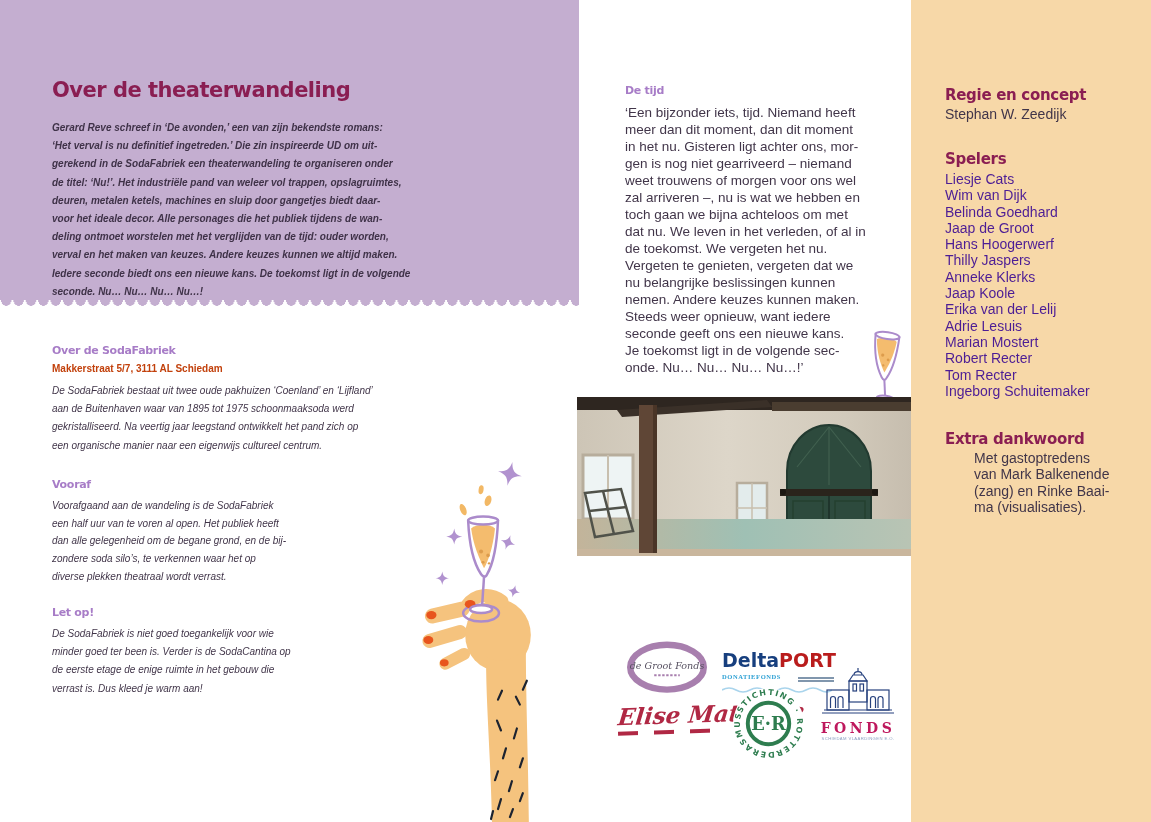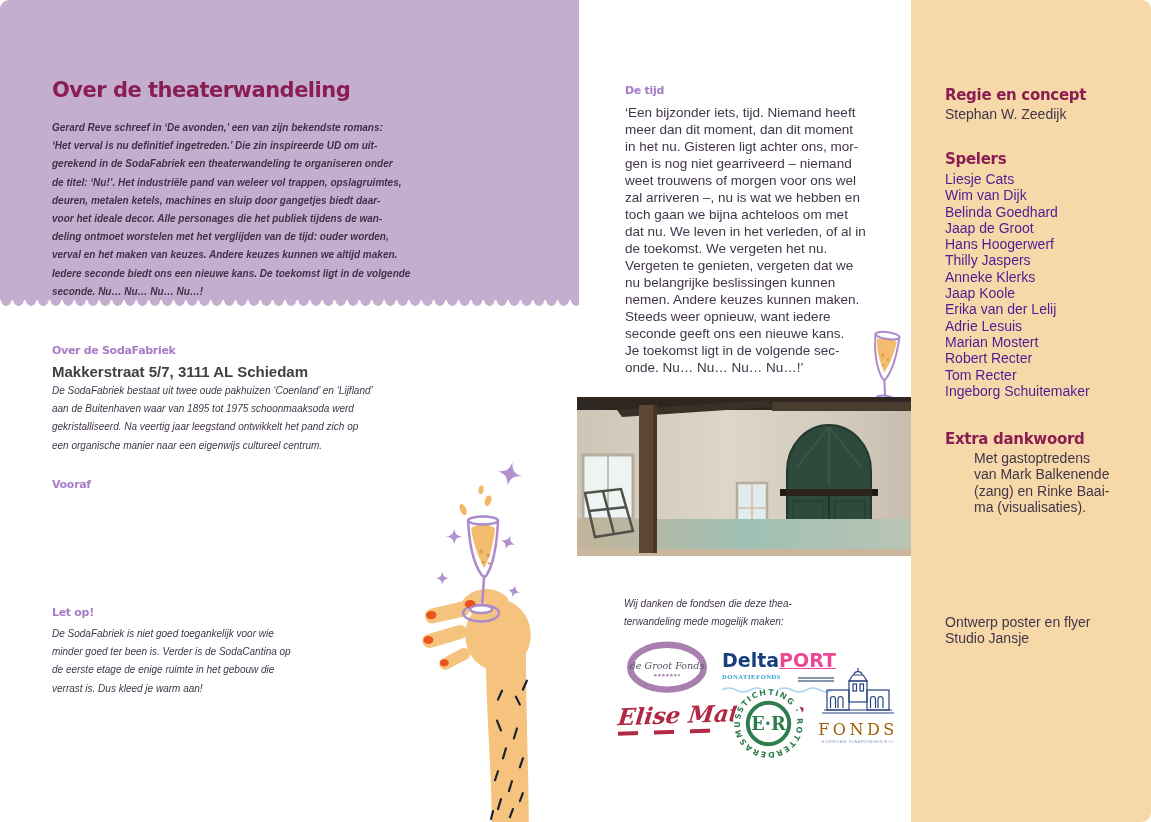--- a/index.html
+++ b/index.html
@@ -1,54 +1,54 @@
 <!DOCTYPE html>
 <html><head>
 <meta charset="utf-8">
 <style>
   html,body{margin:0;padding:0;background:#ffffff;}
   .page{position:relative;width:1151px;height:822px;background:#ffffff;overflow:hidden;
-        font-family:"Liberation Sans",sans-serif;color:#413549;border-radius:9px;}
+        font-family:"Liberation Sans",sans-serif;color:#413549;}
   .abs{position:absolute;}
   
   .panel-purple{left:0;top:0;width:579px;height:300px;background:#c4aed0;}
   .panel-purple::after{content:"";position:absolute;top:100%;left:0;width:100%;height:9px;
         background-image:radial-gradient(8px 9px at 50% 0px,#c4aed0 62%,rgba(0,0,0,0) 66%);
         background-size:12.4px 9px;background-repeat:repeat-x;}
   .panel-tan{left:911px;top:0;width:240px;height:822px;background:#f7d8a8;}
   
   .h-title{font-family:"DejaVu Sans",sans-serif;font-weight:bold;font-size:21px;
         letter-spacing:-0.5px;color:#8a1e52;}
   .h-lilac{font-family:"DejaVu Sans",sans-serif;font-weight:bold;font-size:11px;
         letter-spacing:-0.3px;color:#a77cc7;}
   .h-maroon{font-family:"DejaVu Sans",sans-serif;font-weight:bold;font-size:15px;
         letter-spacing:-0.3px;color:#8a1e52;}
   
   .txt{font-size:10px;line-height:18.2px;white-space:pre-line;color:#413549;font-style:italic;}
   .txt-sm{font-size:13.5px;line-height:17px;white-space:pre-line;color:#413549;}
   .txt-col{font-size:14px;line-height:16.3px;white-space:pre-line;color:#413549;}
-  .bold-line{font-size:15px;font-weight:bold;color:#404040;}
+  .bold-line{font-size:10px;font-weight:bold;color:#c2410c;}
   .names span{display:block;font-size:14px;line-height:16.3px;color:#4c1d95;}
   
   .dp-row{font-family:"DejaVu Sans",sans-serif;font-weight:bold;font-size:19px;line-height:19px;}
   .dp-dark{color:#173f7e;}
-  .dp-light{color:#ec4899;text-decoration:underline;}
+  .dp-light{color:#b91c1c;}
   .dp-sub{display:block;font-family:Liberation Serif, serif;font-weight:bold;
         font-size:6.5px;letter-spacing:0.6px;color:#2ca0d4;margin-top:3px;}
   .dp-fine{position:absolute;right:0;top:26px;width:36px;}
   .dp-fine i{display:block;height:1.5px;background:#8096ad;margin-bottom:1.5px;}
   
   .elise{font-family:"DejaVu Serif",serif;font-style:italic;font-weight:bold;
         font-size:23px;color:#b02844;transform:rotate(-2deg) skewX(-8deg);}
   .elise-dash{margin-top:3px;height:4px;width:104px;
         background:repeating-linear-gradient(90deg,#b02844 0 20px,transparent 20px 36px);
         transform:rotate(-2deg);}
   
-  .fonds-title{font-family:"DejaVu Serif",serif;font-size:16px;letter-spacing:3.5px;
-        color:#a16207;font-weight:normal;}
+  .fonds-title{font-family:"DejaVu Serif",serif;font-size:14px;letter-spacing:3.5px;
+        color:#be185d;font-weight:bold;}
   .fonds-sub{font-size:4.2px;letter-spacing:0.4px;color:#8b9fc0;}
 </style>
 </head>
 <body>
 
 <div class="page">
 
   <div class="abs panel-purple"></div>
   <div class="abs h-title" style="left:52px;top:78px;">Over de theaterwandeling</div>
   <div class="abs txt" style="left:52px;top:119px;width:515px;font-weight:bold;color:#3f3248;">Gerard Reve schreef in ‘De avonden,’ een van zijn bekendste romans:
@@ -63,20 +63,25 @@
 seconde. Nu… Nu… Nu… Nu…!</div>
 
   <div class="abs h-lilac" style="left:52px;top:344px;">Over de SodaFabriek</div>
   <div class="abs bold-line" style="left:52px;top:363px;">Makkerstraat 5/7, 3111 AL Schiedam</div>
   <div class="abs txt" style="left:52px;top:382px;width:520px;">De SodaFabriek bestaat uit twee oude pakhuizen ‘Coenland’ en ‘Lijfland’
 aan de Buitenhaven waar van 1895 tot 1975 schoonmaaksoda werd
 gekristalliseerd. Na veertig jaar leegstand ontwikkelt het pand zich op
 een organische manier naar een eigenwijs cultureel centrum.</div>
 
   <div class="abs h-lilac" style="left:52px;top:478px;">Vooraf</div>
+  <div class="abs txt" style="left:52px;top:497px;width:380px;line-height:17.7px;">Voorafgaand aan de wandeling is de SodaFabriek
+een half uur van te voren al open. Het publiek heeft
+dan alle gelegenheid om de begane grond, en de bij-
+zondere soda silo’s, te verkennen waar het op
+diverse plekken theatraal wordt verrast.</div>
 
   <div class="abs h-lilac" style="left:52px;top:606px;">Let op!</div>
   <div class="abs txt" style="left:52px;top:625px;width:380px;">De SodaFabriek is niet goed toegankelijk voor wie
 minder goed ter been is. Verder is de SodaCantina op
 de eerste etage de enige ruimte in het gebouw die
 verrast is. Dus kleed je warm aan!</div>
 
   <svg class="abs" style="left:402px;top:444px;" width="190" height="378" viewBox="0 0 190 380">
     <g fill="#b192cf">
       <path transform="translate(108,30) scale(1.35) rotate(12)" d="M0,-9 C1,-3 3,-1 9,0 C3,1 1,3 0,9 C-1,3 -3,1 -9,0 C-3,-1 -1,-3 0,-9 Z"></path>
@@ -205,22 +210,20 @@
     <rect x="0" y="152" width="335" height="7" fill="#c9b69d"></rect>
     <g stroke="#50524a" stroke-width="2.5" fill="none">
       <polygon points="8,96 44,92 56,134 18,140"></polygon>
       <line x1="26" y1="94" x2="37" y2="137"></line>
         <line x1="12" y1="114" x2="50" y2="110"></line>
     </g>
     <rect x="62" y="8" width="18" height="148" fill="#5f4636"></rect>
     <rect x="76" y="8" width="4" height="148" fill="#4a3527"></rect>
   </svg>
 
-  <div class="abs txt" style="left:624px;top:595px;width:300px;">Wij danken de fondsen die deze thea-
-terwandeling mede mogelijk maken:</div>
 
   <svg class="abs" style="left:627px;top:641px;" width="80" height="54" viewBox="0 0 100 66">
     <ellipse cx="50" cy="32" rx="46" ry="28" fill="#ffffff" stroke="#a87fae" stroke-width="8"></ellipse>
     <text x="50" y="34" text-anchor="middle" font-family="DejaVu Serif, serif" font-style="italic" font-size="12" fill="#565060">de Groot Fonds</text>
     <line x1="34" y1="42" x2="66" y2="42" stroke="#a87fae" stroke-width="2.5" stroke-dasharray="3 2"></line>
   </svg>
 
   <div class="abs" style="left:722px;top:651px;width:112px;">
     <div class="dp-row"><span class="dp-dark">Delta</span><span class="dp-light">PORT</span></div>
     <span class="dp-sub">DONATIEFONDS</span>
@@ -293,16 +296,14 @@
     <span>Robert Recter</span>
     <span>Tom Recter</span>
     <span>Ingeborg Schuitemaker</span>
   </div>
 
   <div class="abs h-maroon" style="left:945px;top:430px;">Extra dankwoord</div>
   <div class="abs txt-col" style="left:974px;top:450px;width:180px;">Met gastoptredens
 van Mark Balkenende
 (zang) en Rinke Baai-
 ma (visualisaties).</div>
-  <div class="abs txt-col" style="left:945px;top:614px;width:190px;">Ontwerp poster en flyer
-Studio Jansje</div>
 
 </div>
 
 </body></html>

